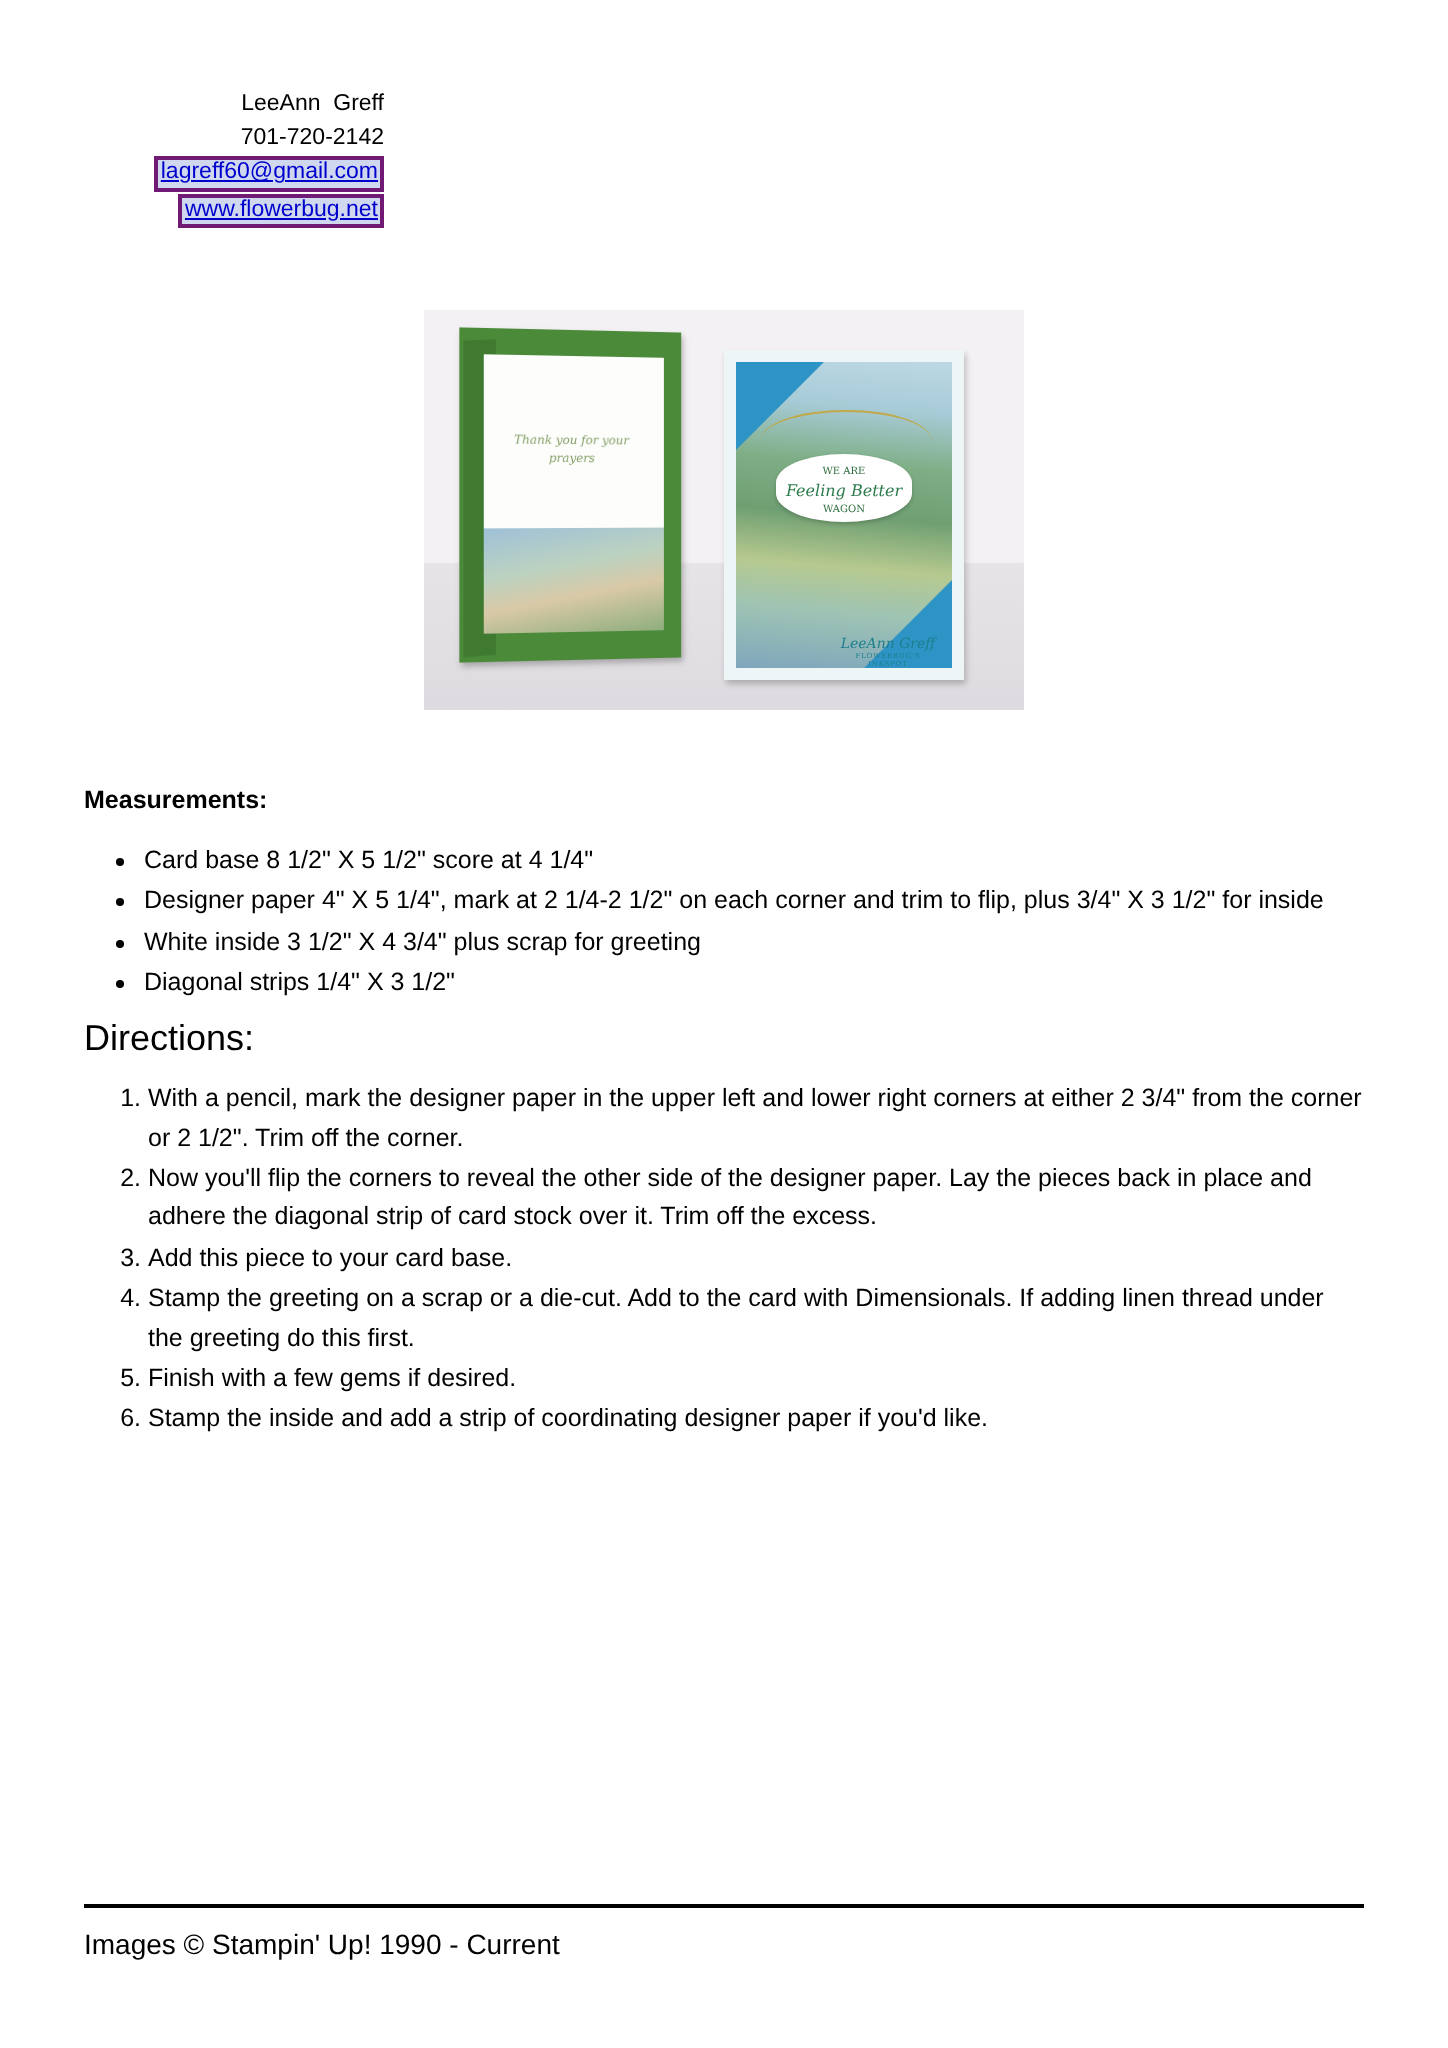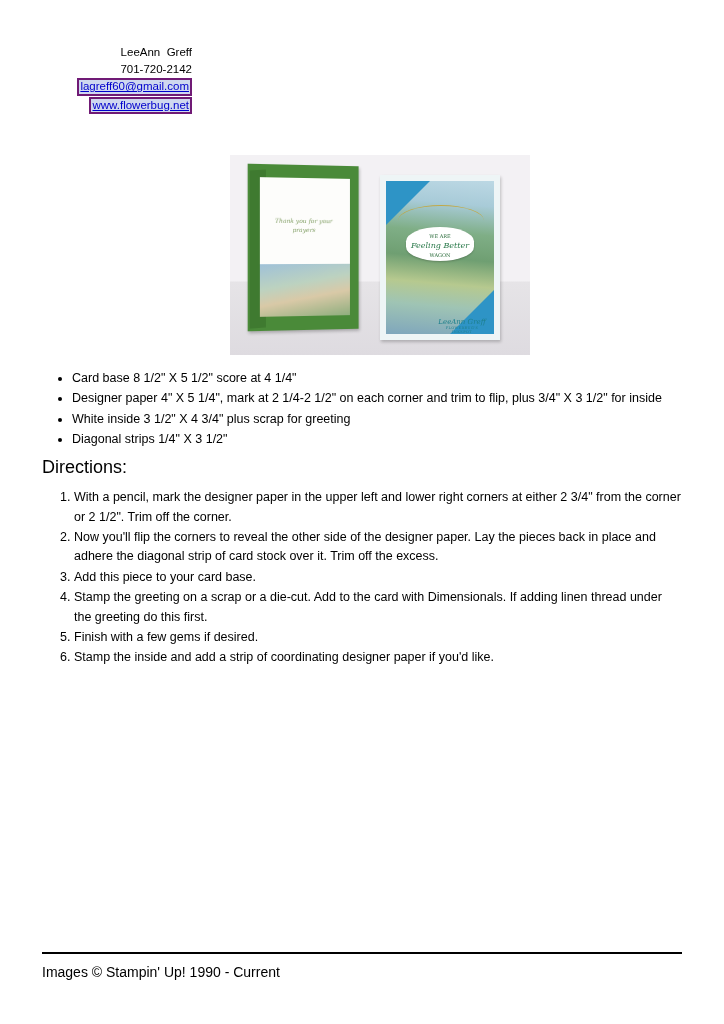--- a/index.html
+++ b/index.html
@@ -60,21 +60,21 @@
   
   .figure {
     margin-top: 26px;
     height: 215px;
     display: flex;
     justify-content: center;
     align-items: flex-end;
   }
   .cards {
     position: relative;
-    width: 264px;
+    width: 300px;
     height: 200px;
   }
   
   .backdrop {
     position: absolute;
     left: 0; top: 0;
     width: 300px; height: 200px;
     background: linear-gradient(180deg, #f3f1f4 0%, #f3f1f4 63%, #e6e4e7 63.5%, #dedbe0 100%);
   }
   
@@ -293,20 +293,21 @@
           <span>WAGON</span>
         </div>
         <div class="signature">
           <div>LeeAnn Greff</div>
           <div class="sub">FLOWERBUG'S INKSPOT</div>
         </div>
       </div>
     </div>
   </div>
 
+  <div class="section-head">Measurements:</div>
 
   <ul class="bullets">
     <li>Card base 8 1/2" X 5 1/2" score at 4 1/4"</li>
     <li>Designer paper 4" X 5 1/4", mark at 2 1/4-2 1/2" on each corner and trim to flip, plus 3/4" X 3 1/2" for inside</li>
     <li>White inside 3 1/2" X 4 3/4" plus scrap for greeting</li>
     <li>Diagonal strips 1/4" X 3 1/2"</li>
   </ul>
 
   <div class="directions-label">Directions:</div>
 

